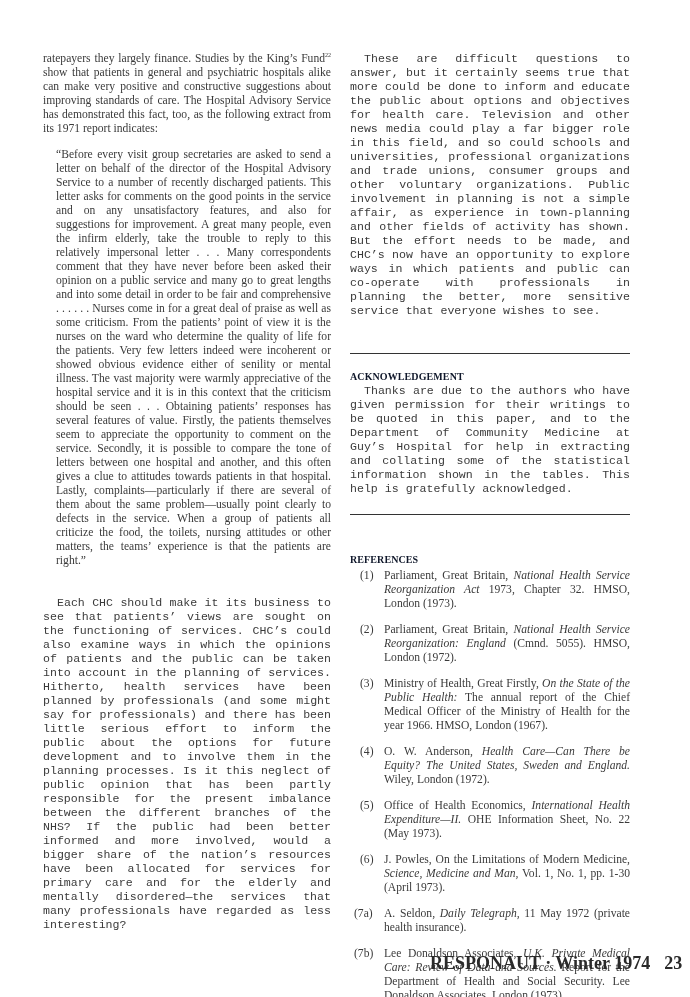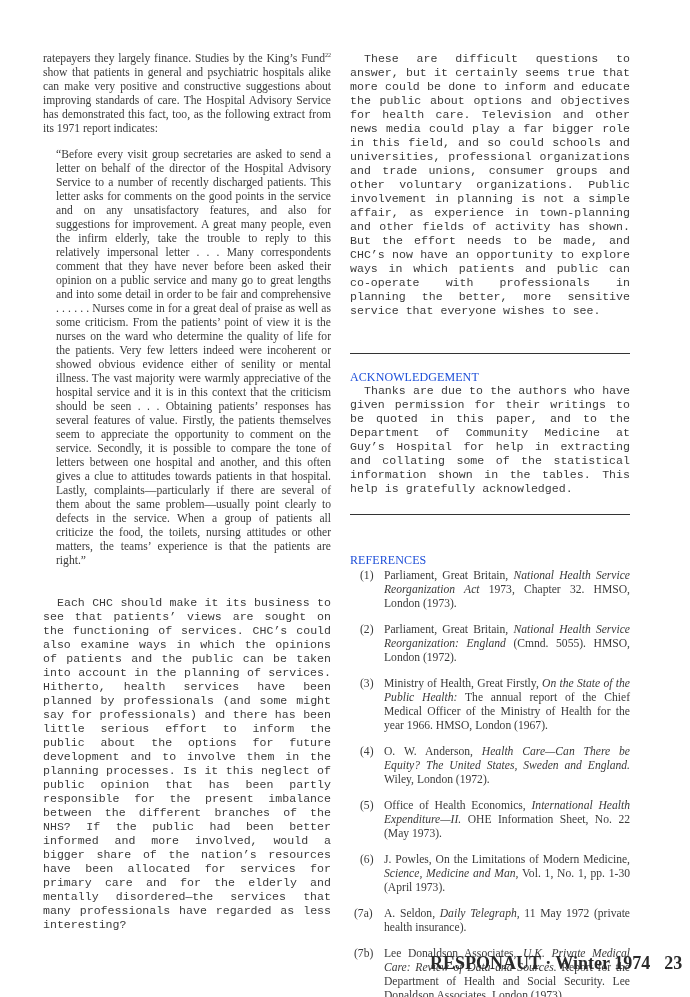--- a/index.html
+++ b/index.html
@@ -7,21 +7,21 @@
          font-family: "Liberation Serif", "DejaVu Serif", serif; color: #3a3a3a; }
   .col { position: absolute; top: 52px; width: 288px; font-size: 11.6px; line-height: 14px; }
   .col.left { left: 43px; }
   .col.right { left: 350px; width: 280px; }
   p { margin: 0; text-align: justify; hyphens: auto; }
   p.indent { text-indent: 14px; font-family: Liberation Mono, monospace; }
   .quote { margin: 12px 0 0 0; padding-left: 13px; }
   .gap { margin-top: 28px; }
   sup { font-size: 6px; vertical-align: 5px; line-height: 0; }
   .rule { border-top: 1.5px solid #333; margin: 0; }
-  .heading { font-weight: normal; font-size: 12px; color: #1d4ed8; letter-spacing: 0.1px; }
+  .heading { font-weight: bold; font-size: 10px; color: #0f172a; letter-spacing: 0.1px; }
   .refs { margin-top: 2px; }
   .ref { display: flex; margin-bottom: 12px; }
   .ref .num { width: 34px; flex: none; text-align: left; padding-left: 10px; box-sizing: border-box; }
   .ref .txt { flex: 1; text-align: justify; }
   i { font-style: italic; }
   .footer { position: absolute; left: 430px; top: 953px; font-weight: bold; font-size: 18px; color: #2a2a2a; }
   .footer .pg { margin-left: 14px; }
 </style>
 </head>
 <body>

